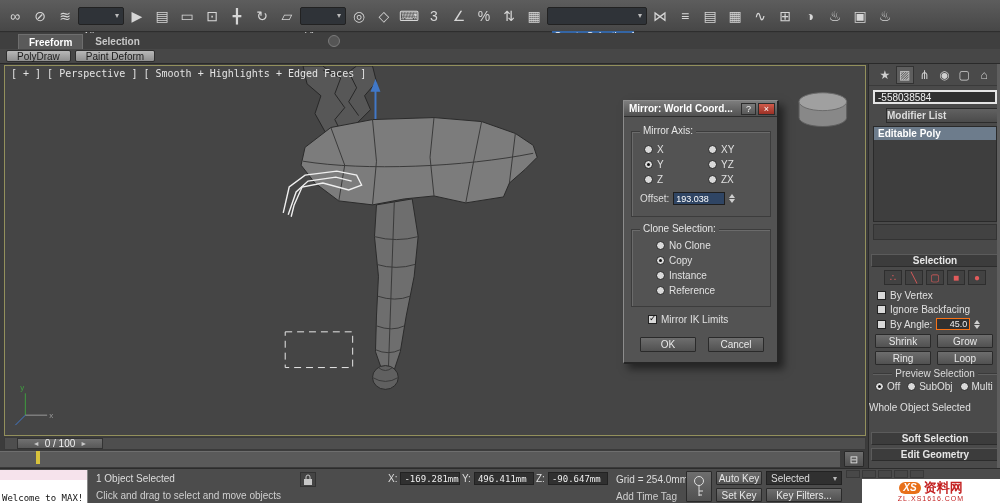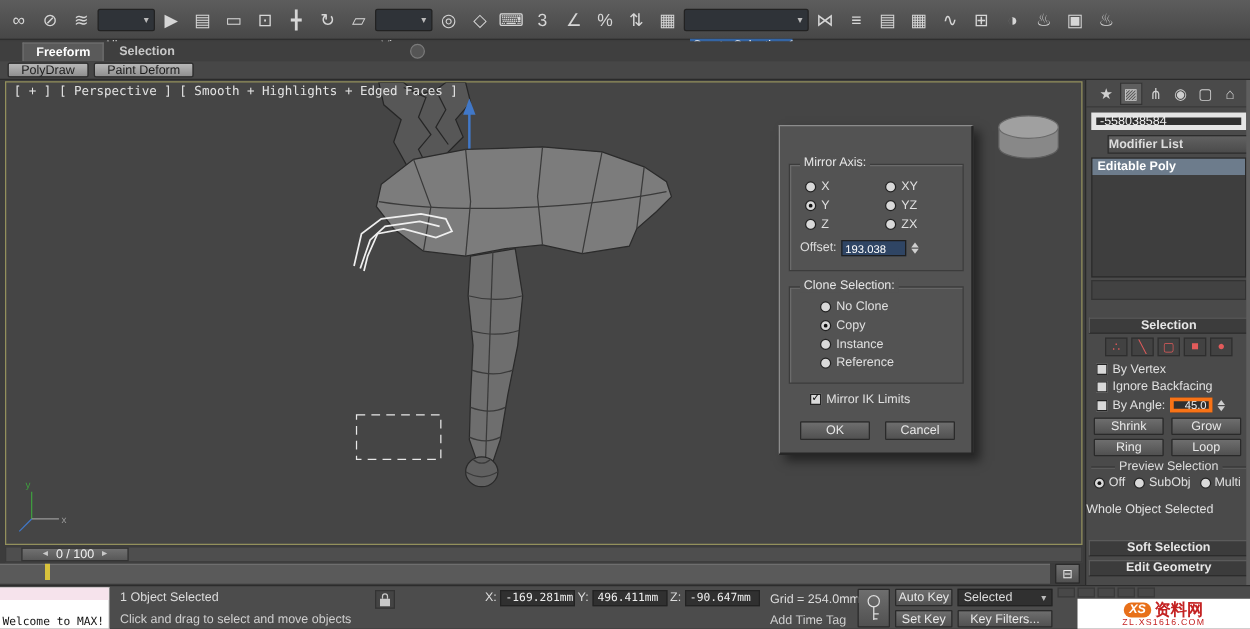--- a/index.html
+++ b/index.html
@@ -72,39 +72,39 @@
   
   .cmd-panel { position:absolute; left:868px; top:64px; width:132px; height:404px; background:#4a4a4a;
     border-left:1px solid #2a2a2a; }
   .cp-scroll { position:absolute; right:0; top:0; width:3px; height:100%; background:#5e5e5e; }
   .cp-tabs { height:22px; display:flex; align-items:center; justify-content:space-around; padding:0 6px;
     border-bottom:1px solid #3a3a3a; }
   .cp-tab { width:18px; height:18px; display:flex; align-items:center; justify-content:center;
     color:#cfcfcf; font-size:12px; }
   .cp-tab.active { background:#5e5e5e; border:1px solid #333; }
   .obj-name { position:absolute; left:4px; top:26px; width:124px; height:14px; background:#303030;
-    border:4px solid #e5e5e5; color:#f0f0f0; display:flex; align-items:center; padding:0 3px; }
+    border:2px solid #e5e5e5; color:#f0f0f0; display:flex; align-items:center; padding:0 3px; }
   .mod-list { position:absolute; left:4px; top:44px; width:124px; height:15px;
     background:linear-gradient(#616161,#4b4b4b); border:1px solid #2c2c2c; display:flex;
     align-items:center; justify-content:space-between; padding:0 0; font-weight:bold;margin-left:13px; }
   .mod-list::after { content:"▾"; font-size:8px; color:#ccc; }
   .stack { position:absolute; left:4px; top:62px; width:124px; height:96px; background:#3e3e3e; border:1px solid #2a2a2a; }
   .stack-row { height:13px; background:#6d7c8c; color:#fff; display:flex; align-items:center;
     padding:0 4px; font-weight:bold; }
   .stack-tools { position:absolute; left:4px; top:160px; width:124px; height:16px; display:flex;
     align-items:center; justify-content:space-between; padding:0 8px; background:#424242; border:1px solid #333; }
   .stack-tools .st { color:#d0d0d0; font-size:11px; }
   .rollout { position:absolute; left:2px; width:128px; height:13px; background:#3c3c3c;
     border:1px solid #5b5b5b; border-bottom-color:#2c2c2c; display:flex; align-items:center;
     justify-content:center; color:#e6e6e6; font-weight:bold; }
   .subobj { position:absolute; left:2px; top:206px; width:128px; display:flex; gap:3px; justify-content:center; }
   .so-icon { width:18px; height:15px; background:#424242; border:1px solid #2e2e2e; color:#e25b5b;
     display:flex; align-items:center; justify-content:center; font-size:10px; }
   .cp-cb { position:absolute; left:8px; }
-  .mini-field { width:34px; height:12px; background:#303030; color:#eee; border:3px solid #f97316;
+  .mini-field { width:34px; height:12px; background:#303030; color:#eee; border:1px solid #f97316;
     display:flex; align-items:center; justify-content:flex-end; padding:0 2px; font-size:9px; }
   .pbtn { position:absolute; height:14px; font-size:10px; }
   .preview-divider { position:absolute; left:4px; top:304px; width:124px; display:flex;
     align-items:center; gap:3px; color:#dcdcdc; }
   .preview-divider::before, .preview-divider::after { content:""; flex:1; border-top:1px solid #3a3a3a;
     box-shadow:0 1px 0 rgba(255,255,255,.12); }
   .preview-radios { position:absolute; left:6px; top:316px; display:flex; gap:7px; }
   .preview-radios .radio-row { height:13px; gap:3px; }
   .whole-status { position:absolute; left:0; top:338px; width:100%; text-align:left; color:#e0e0e0; }
 
@@ -371,20 +371,25 @@
       </g>
 
       <g>
         <path d="M798,36 L798,52 A24,9 0 0 0 846,52 L846,36" fill="#888888" stroke="#5e5e5e"></path>
         <ellipse cx="822" cy="36" rx="24" ry="9" fill="#a0a0a0" stroke="#6a6a6a"></ellipse>
       </g>
     </svg>
   </div>
 
   <div class="dialog">
+    <div class="dlg-title">
+      <span class="t">Mirror: World Coord...</span>
+      <span class="dlg-btn">?</span>
+      <span class="dlg-btn close">×</span>
+    </div>
     <div class="group" style="left:7px;top:30px;width:140px;height:86px;">
       <span class="group-label">Mirror Axis:</span>
       <div style="position:absolute;left:12px;top:10px;">
 
       <div class="radio-row">
             <span class="radio"></span>
             <span>X</span>
           </div>
           <div class="radio-row selected">
             <span class="radio"></span>

